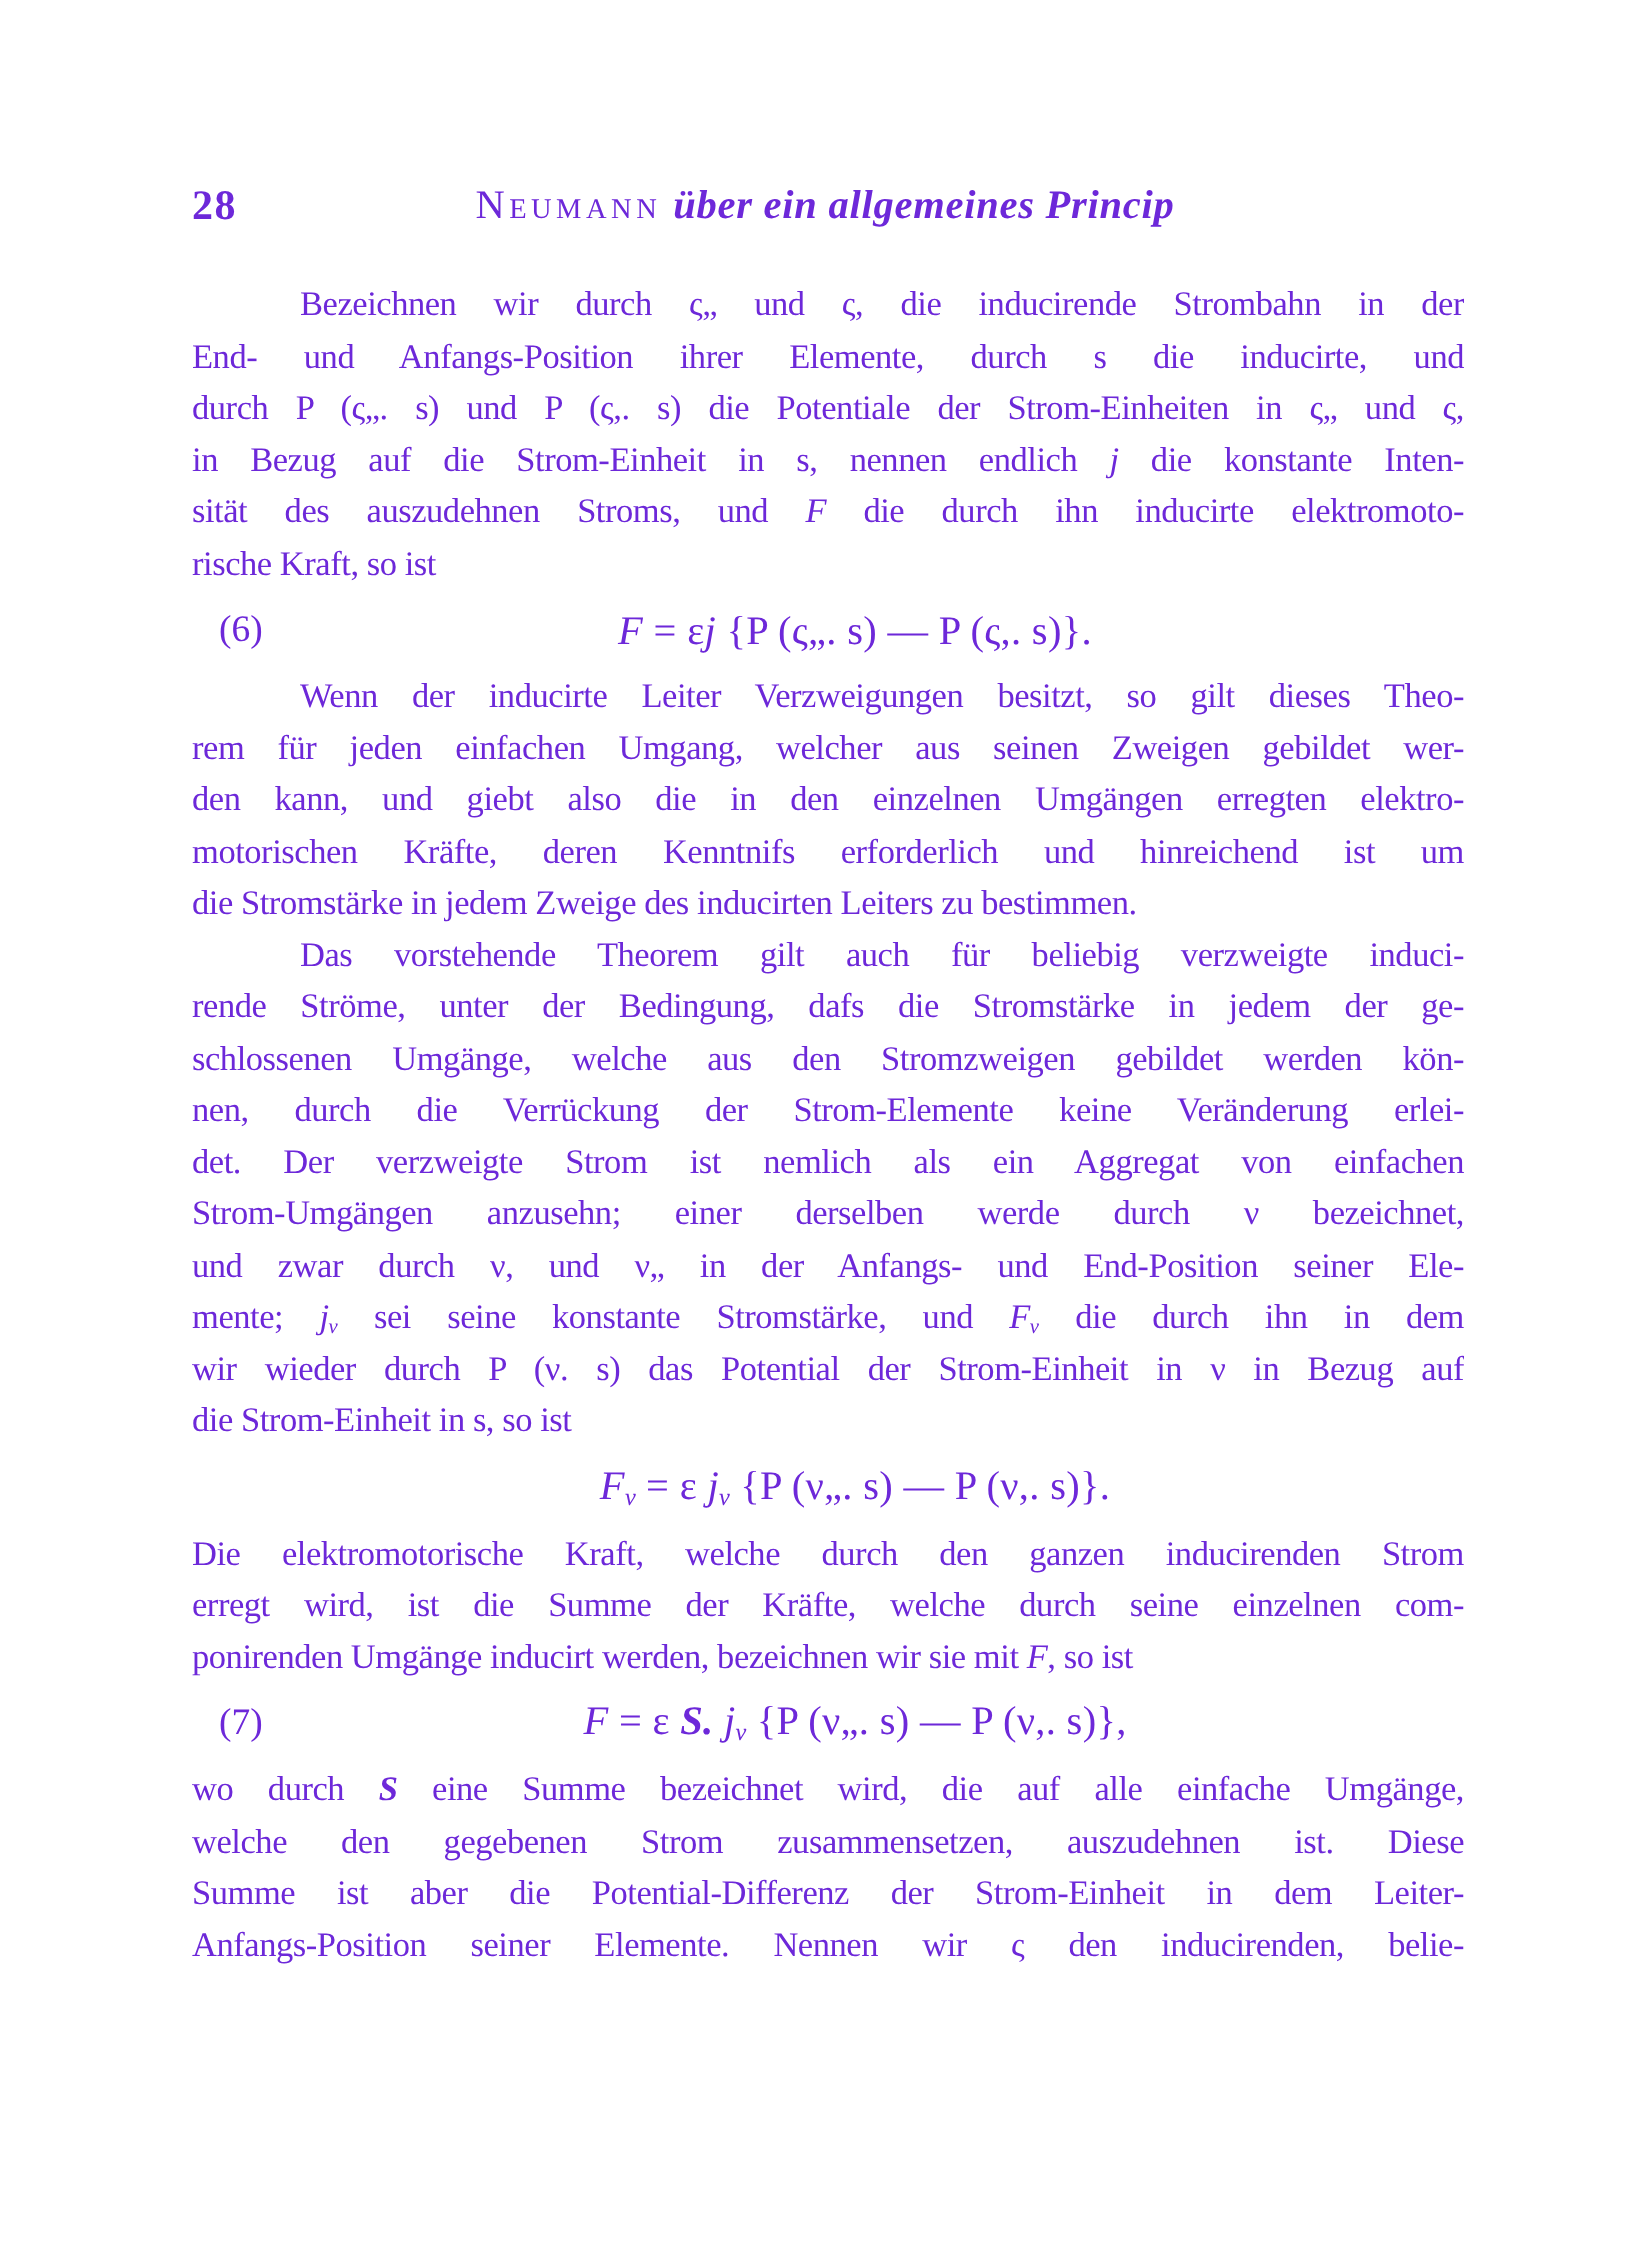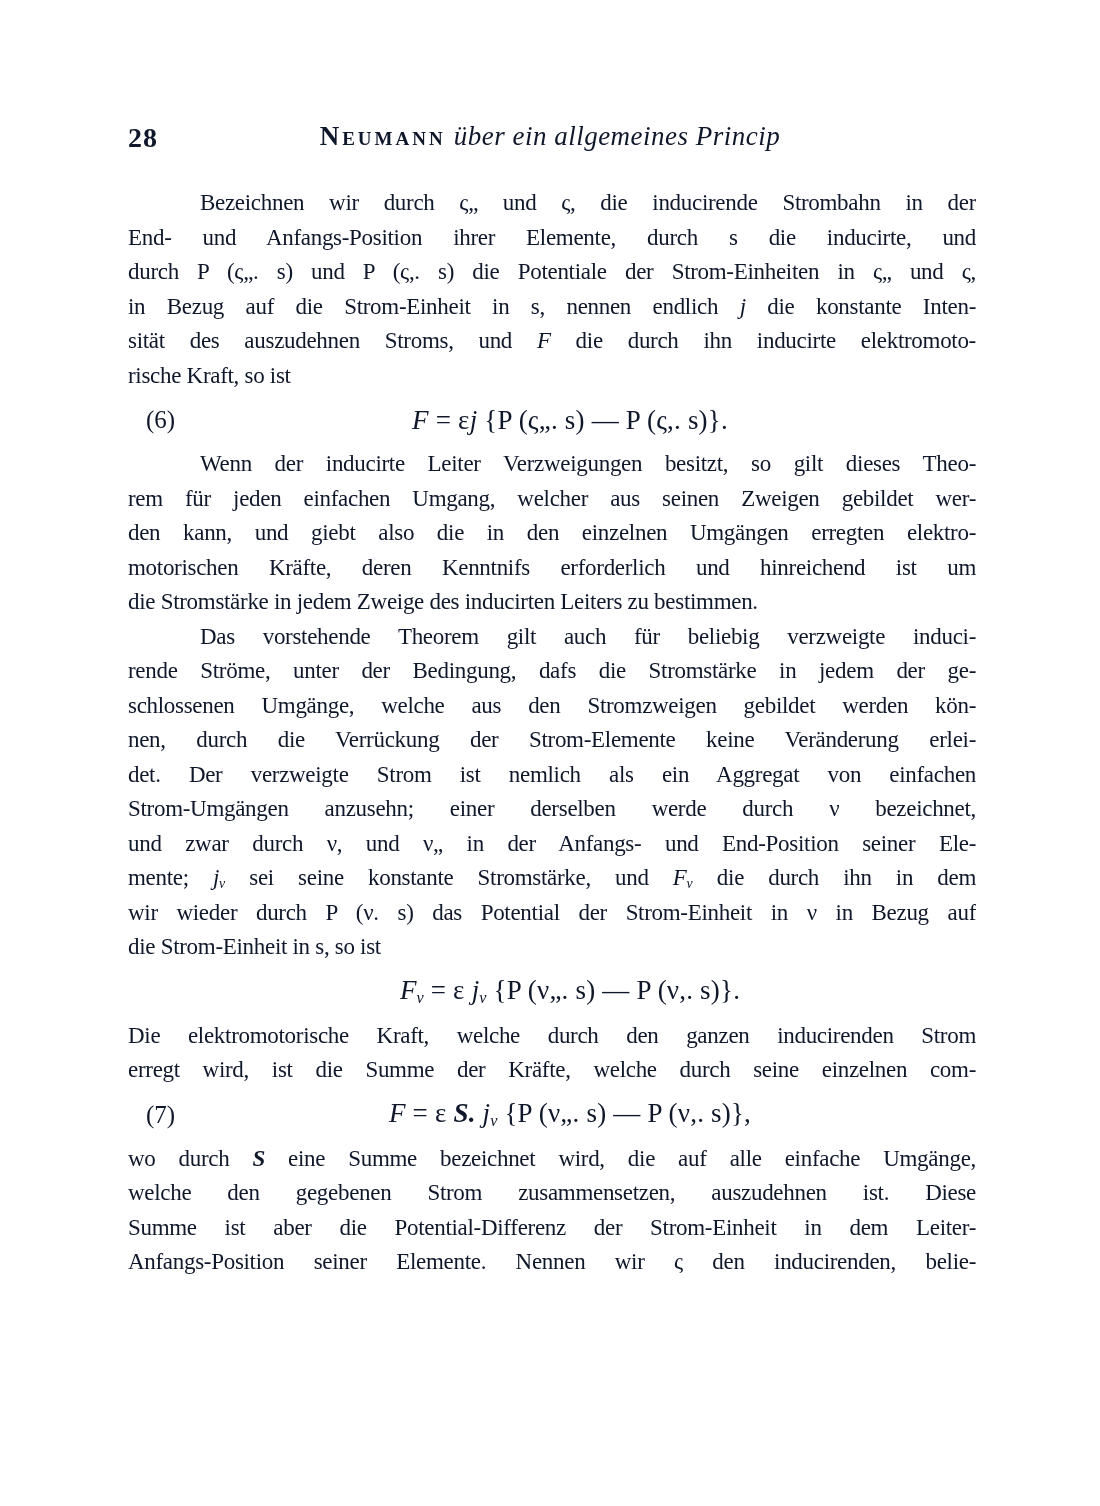--- a/index.html
+++ b/index.html
@@ -5,21 +5,21 @@
   html, body {
     margin: 0;
     padding: 0;
     background: #ffffff;
   }
   .page {
     position: relative;
     width: 1100px;
     height: 1506px;
     background: #ffffff;
-    color: #0f172a;
+    color: #6d28d9;
     font-family: "Liberation Serif", "DejaVu Serif", serif;
     overflow: hidden;
   }
   
   .header {
     position: absolute;
     top: 121px;
     left: 0;
     width: 100%;
     text-align: center;
@@ -29,27 +29,27 @@
   .page-number {
     position: absolute;
     left: 128px;
     top: 1px;
     font-size: 28px;
     letter-spacing: 1px;
     font-weight: 600;
   }
   .author {
     font-variant: small-caps;
-    font-weight: 700;
+    font-weight: 400;
     letter-spacing: 3px;
     margin-right: 8px;
   }
   .head-title {
     font-style: italic;
-    font-weight: 400;
+    font-weight: 700;
     letter-spacing: 0.5px;
   }
   
   .body-text {
     position: absolute;
     left: 128px;
     top: 186px;
     width: 848px;
     font-size: 23px;
     letter-spacing: -0.3px;
@@ -135,20 +135,21 @@
         <div class="line j"><span>mente; </span><span class="it">j</span><span class="sub">ν</span><span> sei seine konstante Stromstärke, und </span><span class="it">F</span><span class="sub">ν</span><span> die durch ihn in dem</span></div>
         <div class="line j">wir wieder durch P (ν. s) das Potential der Strom-Einheit in ν in Bezug auf</div>
         <div class="line">die Strom-Einheit in s, so ist</div>
       </div>
       <div class="formula-row">
         <span class="fbody"><span class="it">F</span><span class="sub">ν</span><span> = ε </span><span class="it">j</span><span class="sub">ν</span><span> {P (ν„. s) — P (ν,. s)}.</span></span>
       </div>
       <div class="paragraph">
         <div class="line j">Die elektromotorische Kraft, welche durch den ganzen inducirenden Strom</div>
         <div class="line j">erregt wird, ist die Summe der Kräfte, welche durch seine einzelnen com-</div>
+        <div class="line"><span>ponirenden Umgänge inducirt werden, bezeichnen wir sie mit </span><span class="it">F</span><span>, so ist</span></div>
       </div>
       <div class="formula-row">
         <span class="flabel">(7)</span>
         <span class="fbody"><span class="it">F</span><span> = ε </span><span class="frak">S.</span><span> </span><span class="it">j</span><span class="sub">ν</span><span> {P (ν„. s) — P (ν,. s)},</span></span>
       </div>
       <div class="paragraph">
         <div class="line j"><span>wo durch </span><span class="frak">S</span><span> eine Summe bezeichnet wird, die auf alle einfache Umgänge,</span></div>
         <div class="line j">welche den gegebenen Strom zusammensetzen, auszudehnen ist.  Diese</div>
         <div class="line j">Summe ist aber die Potential-Differenz der Strom-Einheit in dem Leiter-</div>
         <div class="line j">Anfangs-Position seiner Elemente.  Nennen wir ς den inducirenden, belie-</div>

